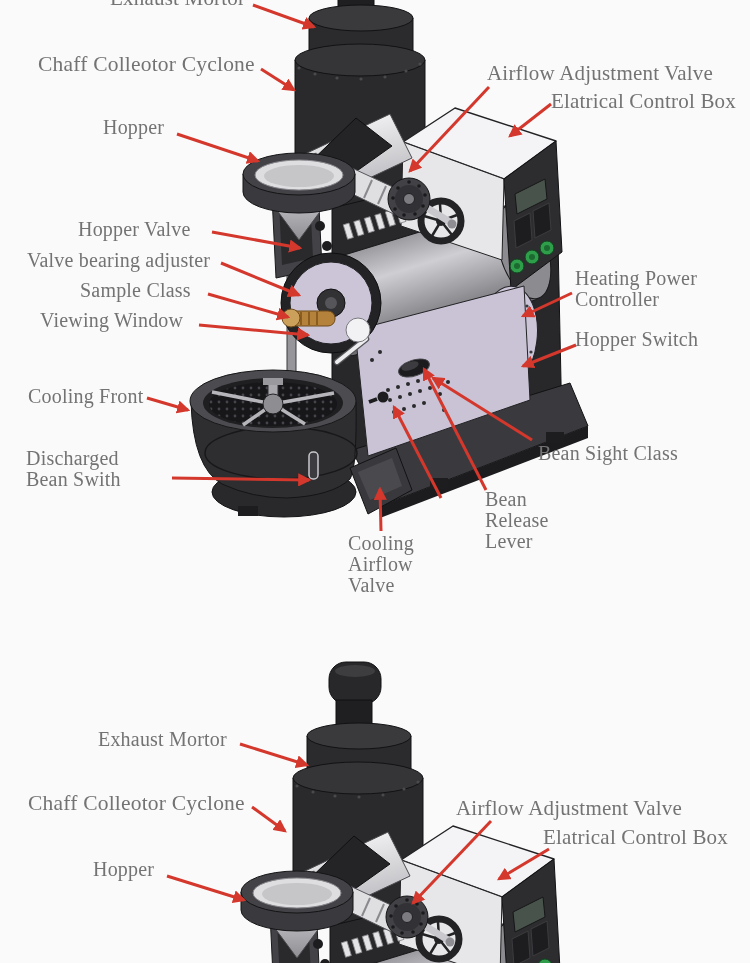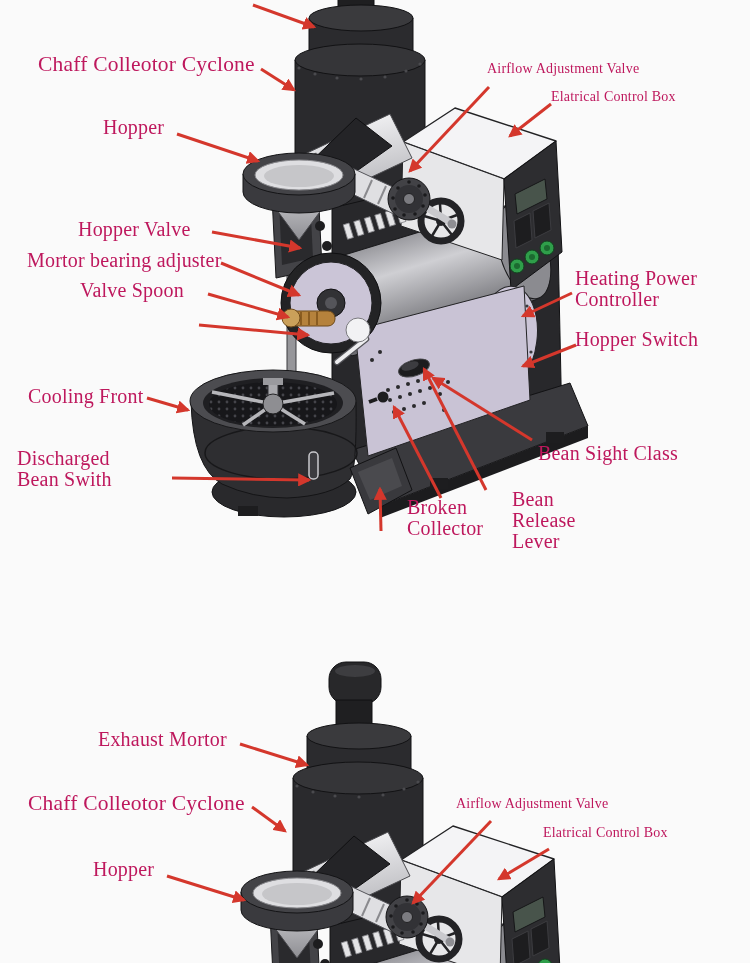--- a/index.html
+++ b/index.html
@@ -1,23 +1,23 @@
 <!DOCTYPE html>
 <html><head>
 <meta charset="utf-8">
 <style>
   html,body{margin:0;padding:0;}
   body{width:750px;height:963px;overflow:hidden;background:#fafafa;}
   .stage{position:relative;width:750px;height:963px;overflow:hidden;
          font-family:"Liberation Serif", serif;}
   svg.scene{position:absolute;left:0;top:0;}
-  .lbl{position:absolute;white-space:pre-line;color:#be185d;
+  .lbl{position:absolute;white-space:pre-line;color:#737373;
        font:400 20px/1.06 "Liberation Serif", serif;letter-spacing:.2px;z-index:5;}
   .lbl.lg{font-size:21.5px;}
-  .lbl.md{font-size:14px;}
+  .lbl.md{font-size:21px;}
 </style>
 </head>
 <body>
 
 <div class="stage">
 
 <svg class="scene" width="750" height="963" viewBox="0 0 750 963">
   <defs>
     <linearGradient id="gDrum" gradientUnits="userSpaceOnUse" x1="430" y1="231" x2="430" y2="330">
       <stop offset="0" stop-color="#9a9a9f"></stop>
@@ -303,34 +303,36 @@
     <line x1="549" y1="849" x2="499" y2="879" marker-end="url(#ah)"></line>
   </g>
 </svg>
 
 <div class="lbl md" style="left:110px;top:-13px">Exhaust Mortor</div>
 <div class="lbl lg" style="left:38px;top:53px">Chaff Colleotor Cyclone</div>
 <div class="lbl" style="left:103px;top:117px">Hopper</div>
 <div class="lbl md" style="left:487px;top:62px">Airflow Adjustment Valve</div>
 <div class="lbl md" style="left:551px;top:90px">Elatrical Control Box</div>
 <div class="lbl" style="left:78px;top:219px">Hopper Valve</div>
-<div class="lbl" style="left:27px;top:250px">Mortor bearing adjuster</div>
-<div class="lbl" style="left:80px;top:280px">Valve Spoon</div>
+<div class="lbl" style="left:27px;top:250px">Valve bearing adjuster</div>
+<div class="lbl" style="left:80px;top:280px">Sample Class</div>
+<div class="lbl" style="left:40px;top:310px">Viewing Window</div>
 <div class="lbl" style="left:28px;top:386px">Cooling Front</div>
-<div class="lbl" style="left:17px;top:448px">Discharged
+<div class="lbl" style="left:26px;top:448px">Discharged
 Bean Swith</div>
 <div class="lbl" style="left:575px;top:268px">Heating Power
 Controller</div>
 <div class="lbl" style="left:575px;top:329px">Hopper Switch</div>
 <div class="lbl" style="left:538px;top:443px">Bean Sight Class</div>
-<div class="lbl" style="left:407px;top:497px">Broken
-Collector</div>
-<div class="lbl" style="left:512px;top:489px">Bean
+<div class="lbl" style="left:485px;top:489px">Bean
 Release
 Lever</div>
+<div class="lbl" style="left:348px;top:533px">Cooling
+Airflow
+Valve</div>
 
 <div class="lbl" style="left:98px;top:729px">Exhaust Mortor</div>
 <div class="lbl lg" style="left:28px;top:792px">Chaff Colleotor Cyclone</div>
 <div class="lbl" style="left:93px;top:859px">Hopper</div>
 <div class="lbl md" style="left:456px;top:797px">Airflow Adjustment Valve</div>
 <div class="lbl md" style="left:543px;top:826px">Elatrical Control Box</div>
 
 </div>
 
 </body></html>

